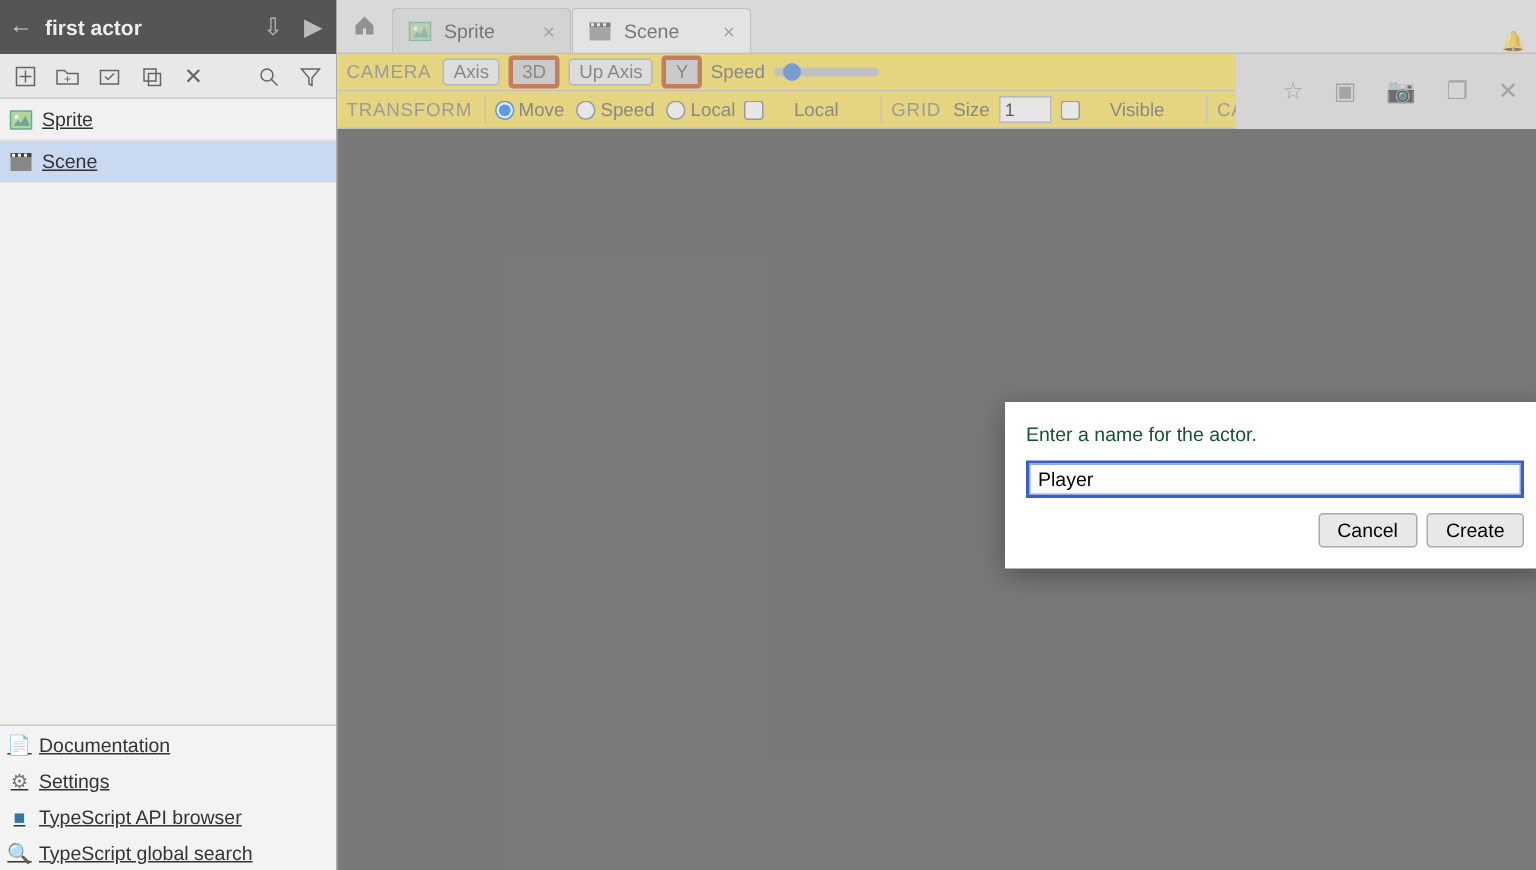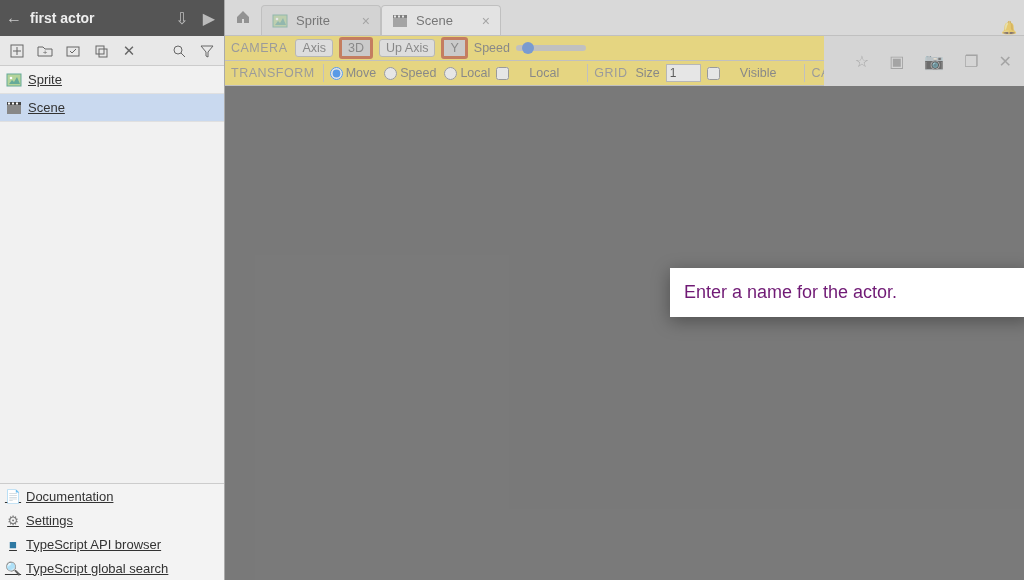--- a/index.html
+++ b/index.html
@@ -192,21 +192,21 @@
     left:445px;
     width:360px;
     background:#fff;
     box-shadow:0 4px 18px rgba(0,0,0,0.35);
     padding:14px;
     display:flex;
     flex-direction:column;
     gap:10px;
     z-index:10;
   }
-  .dialog-title { font-size:18px; color:#701a75;}
+  .dialog-title { font-size:13px; color:#14532d;}
   .dialog-input {
     width:100%;
     border:2px solid #3a60c8;
     padding:3px 6px;
     font-size:13px;
     box-shadow: inset 0 0 0 1px #8aa7e6;
     outline:none;
   }
   .dialog-buttons {
     display:flex;
@@ -412,15 +412,20 @@
       <span class="ri-icon">▣</span>
       <span class="ri-icon">📷</span>
       <span class="ri-icon">❐</span>
       <span class="ri-icon">✕</span>
     </div>
 
     <div class="dim-overlay"></div>
 
     <div class="dialog">
       <div class="dialog-title">Enter a name for the actor.</div>
+      <input class="dialog-input" value="Player" style="">
+      <div class="dialog-buttons">
+        <button>Cancel</button>
+        <button>Create</button>
+      </div>
     </div>
   </div>
 </div>
 
 </body></html>

